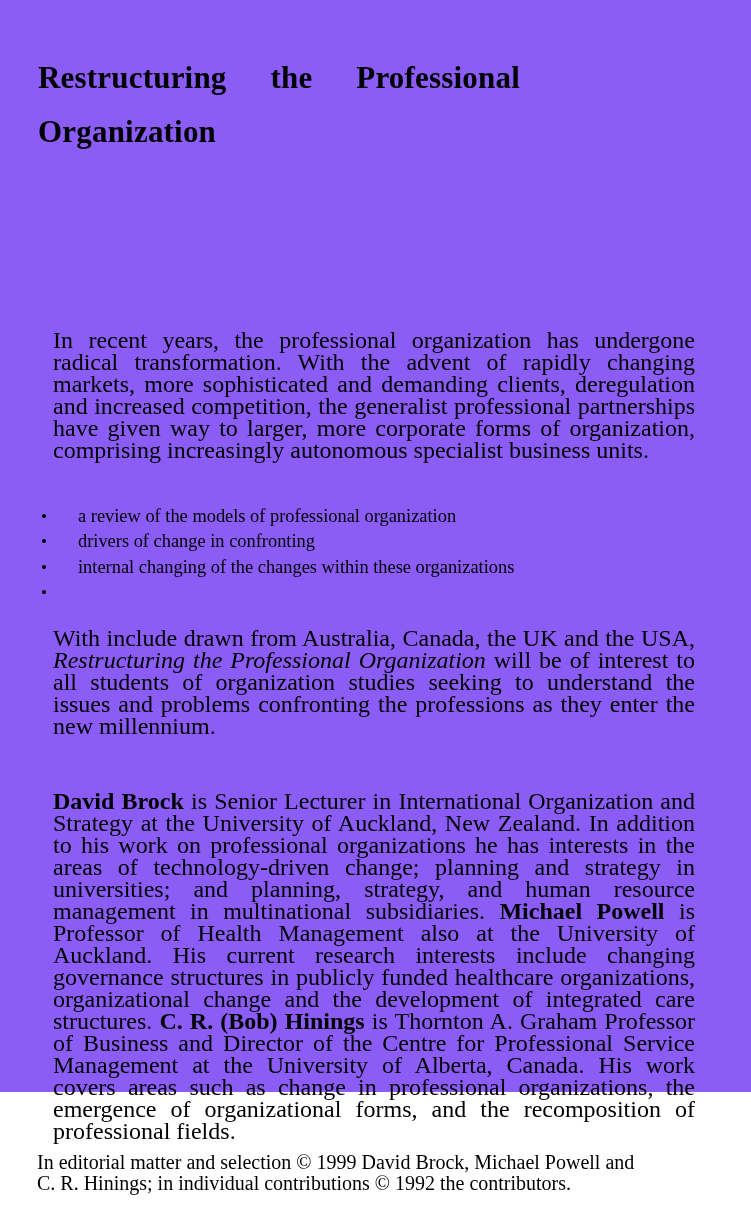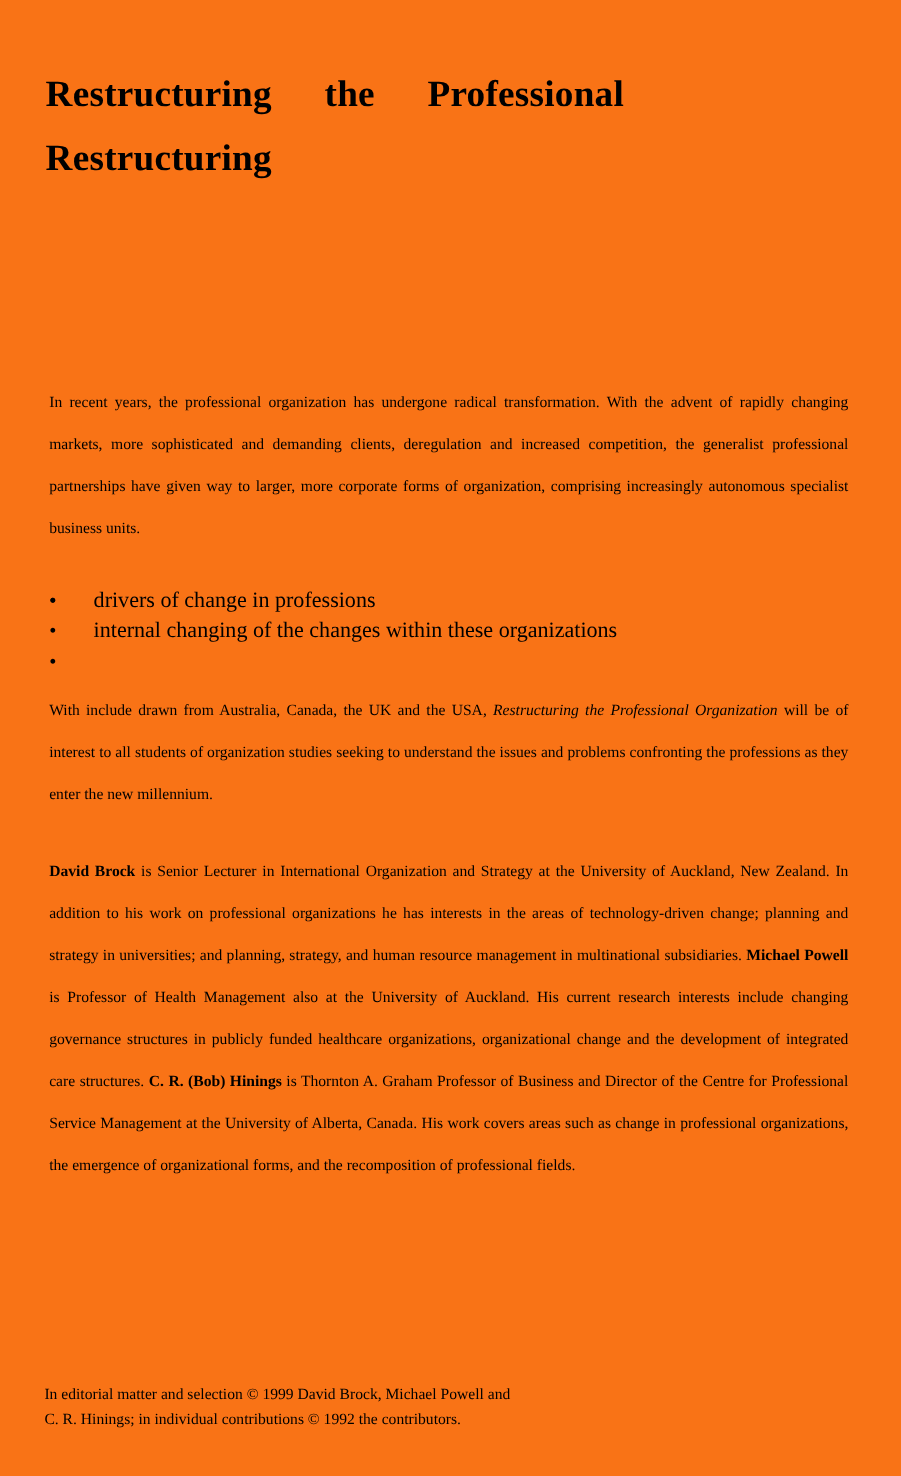--- a/index.html
+++ b/index.html
@@ -12,22 +12,22 @@
     height: 1230px;
     position: relative;
     font-family: "Liberation Serif", "DejaVu Serif", serif;
     color: #000000;
     overflow: hidden;
   }
   .page {
     position: absolute;
     left: 0; top: 0;
     width: 751px;
-    height: 1230px;
-    background: #f97316;
+    height: 1092px;
+    background: #8b5cf6;
   }
   
   .title {
     position: absolute;
     left: 38px;
     top: 30px;
     width: 500px;
     font-size: 31px;
     font-weight: bold;
     line-height: 54px;
@@ -45,23 +45,23 @@
     width: 482px;
   }
   
   .body-area {
     position: absolute;
     left: 37px;
     top: 313px;
     width: 674px;
   }
   p.para {
-    margin: 4px;
-    font-size: 13px;
-    line-height: 35px;
+    margin: 16px;
+    font-size: 24px;
+    line-height: 22px;
     text-align: justify;
     text-align-last: left;
     -webkit-hyphens: none;
     hyphens: none;
   }
   p.para.indent-first {
     text-indent: 28px;
   }
   .gap-sm { height: 21px; }
   .gap-md { height: 27px; }
@@ -92,50 +92,51 @@
 
   em.bookref { font-style: italic; }
   strong.name { font-weight: bold; }
 
   
   .footer {
     position: absolute;
     left: 37px;
     top: 1152px;
     width: 680px;
-    font-size: 13px;
+    font-size: 20px;
     line-height: 20.5px;
     text-align: left;
   }
   .footer .fline { display: block; }
 </style>
 </head>
 <body>
 
 <div class="page">
 
   <h1 class="title">
     <span class="tline1">Restructuring the Professional</span>
-    <span class="tline2">Restructuring</span>
+    <span class="tline2">Organization</span>
   </h1>
 
   <div class="body-area">
 
     <p class="para">In recent years, the professional organization has undergone radical transformation. With the advent of rapidly changing markets, more sophisticated and demanding clients, deregulation and increased competition, the generalist professional partnerships have given way to larger, more corporate forms of organization, comprising increasingly autonomous specialist business units.</p>
 
 
     <div class="gap-md"></div>
 
     <ul class="bullets">
       <li>
         <span class="bullet-dot">•</span>
+        <span>a review of the models of professional organization</span>
       </li>
       <li>
         <span class="bullet-dot">•</span>
-        <span>drivers of change in professions</span>
+        <span>drivers of change in confronting</span>
       </li>
       <li>
         <span class="bullet-dot">•</span>
         <span>internal changing of the changes within these organizations</span>
       </li>
       <li class="last-item">
         <span class="bullet-dot">•</span>
       </li>
     </ul>
 

